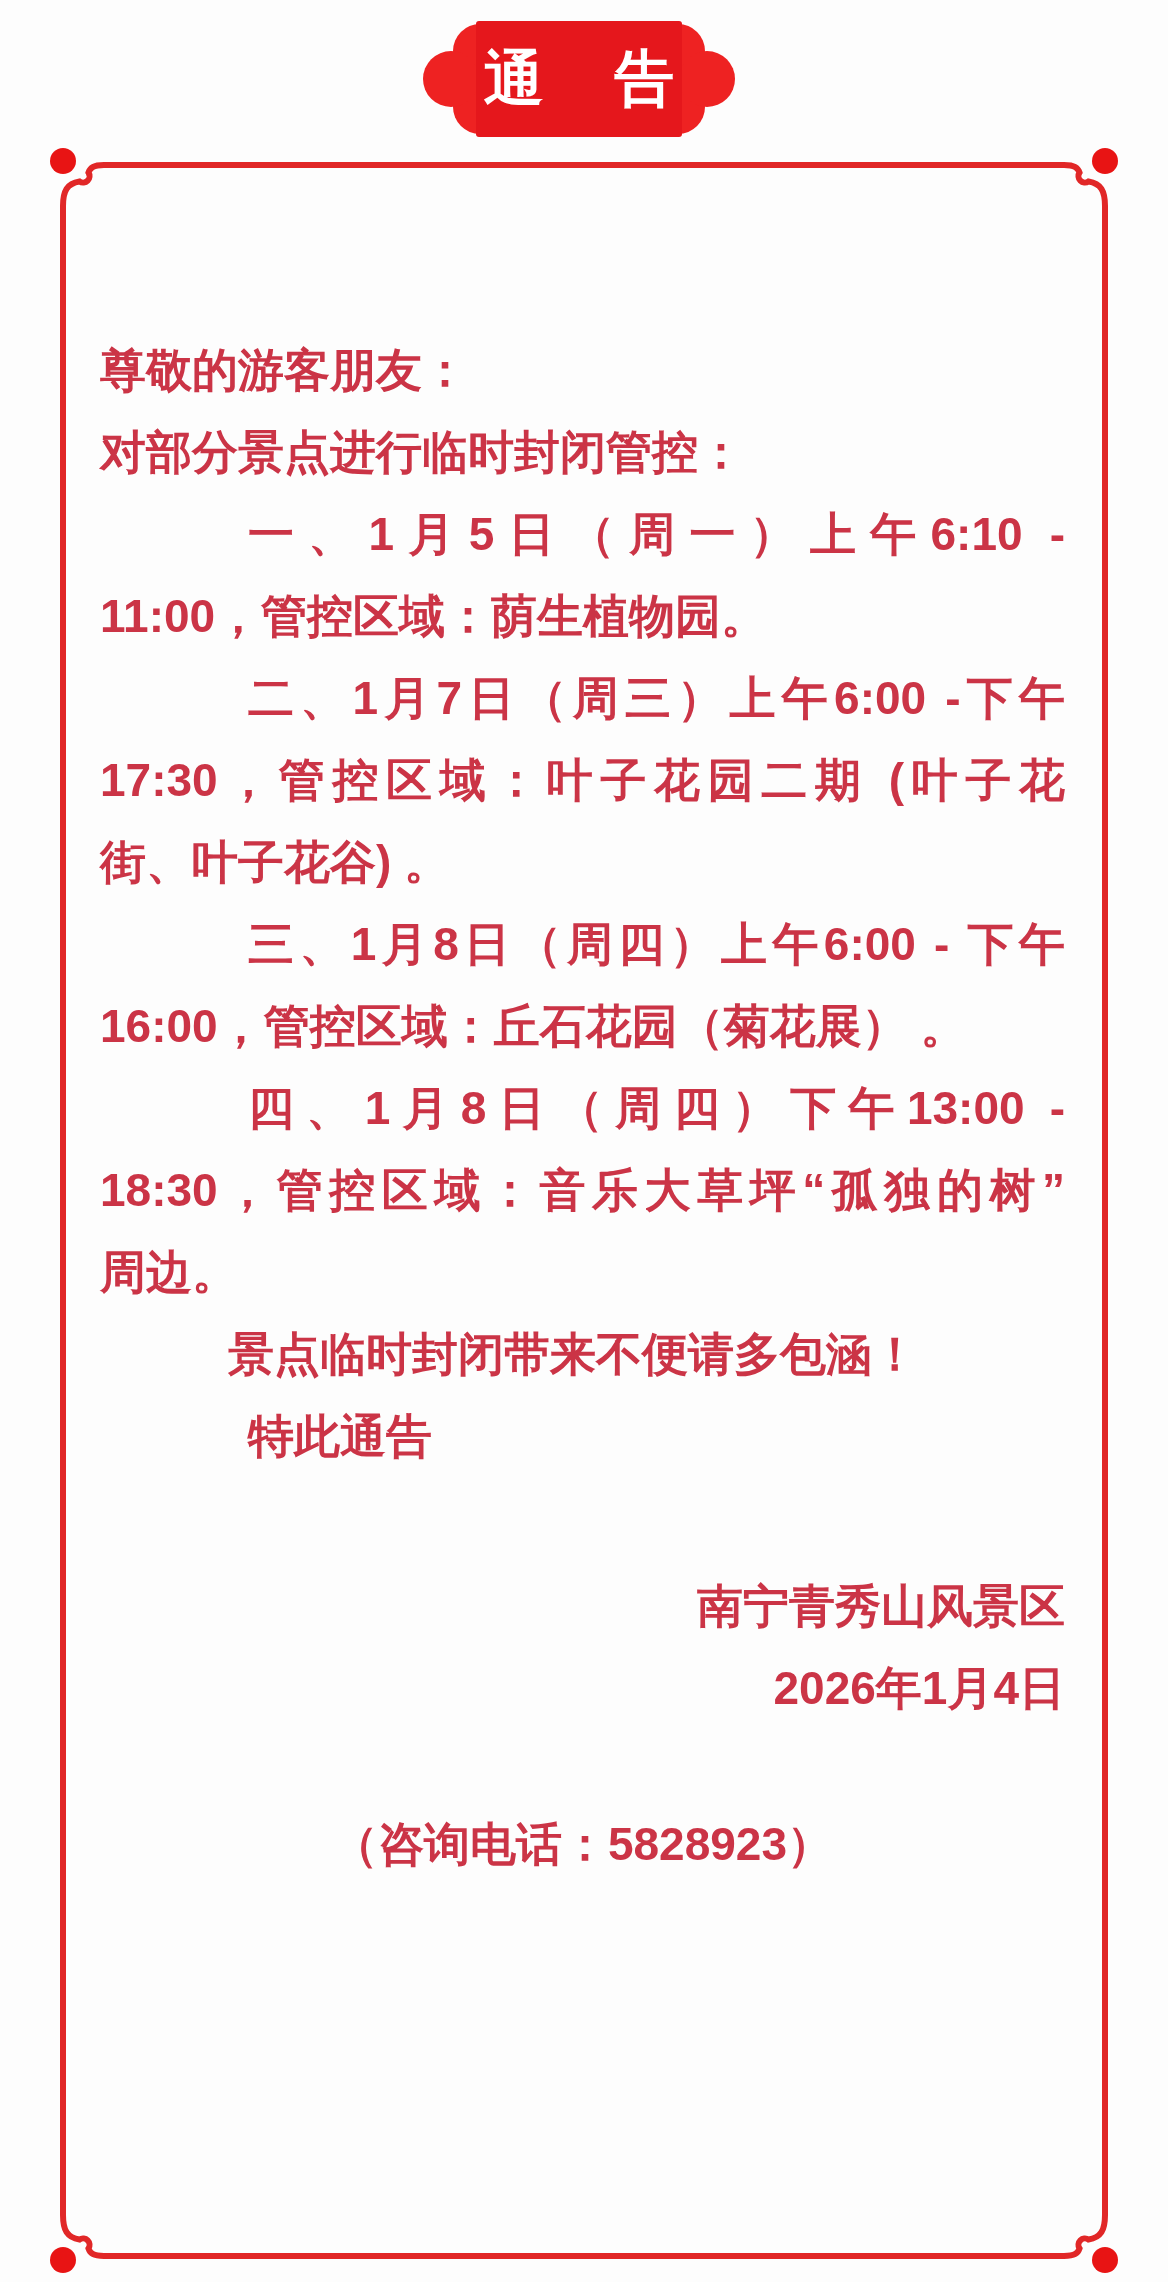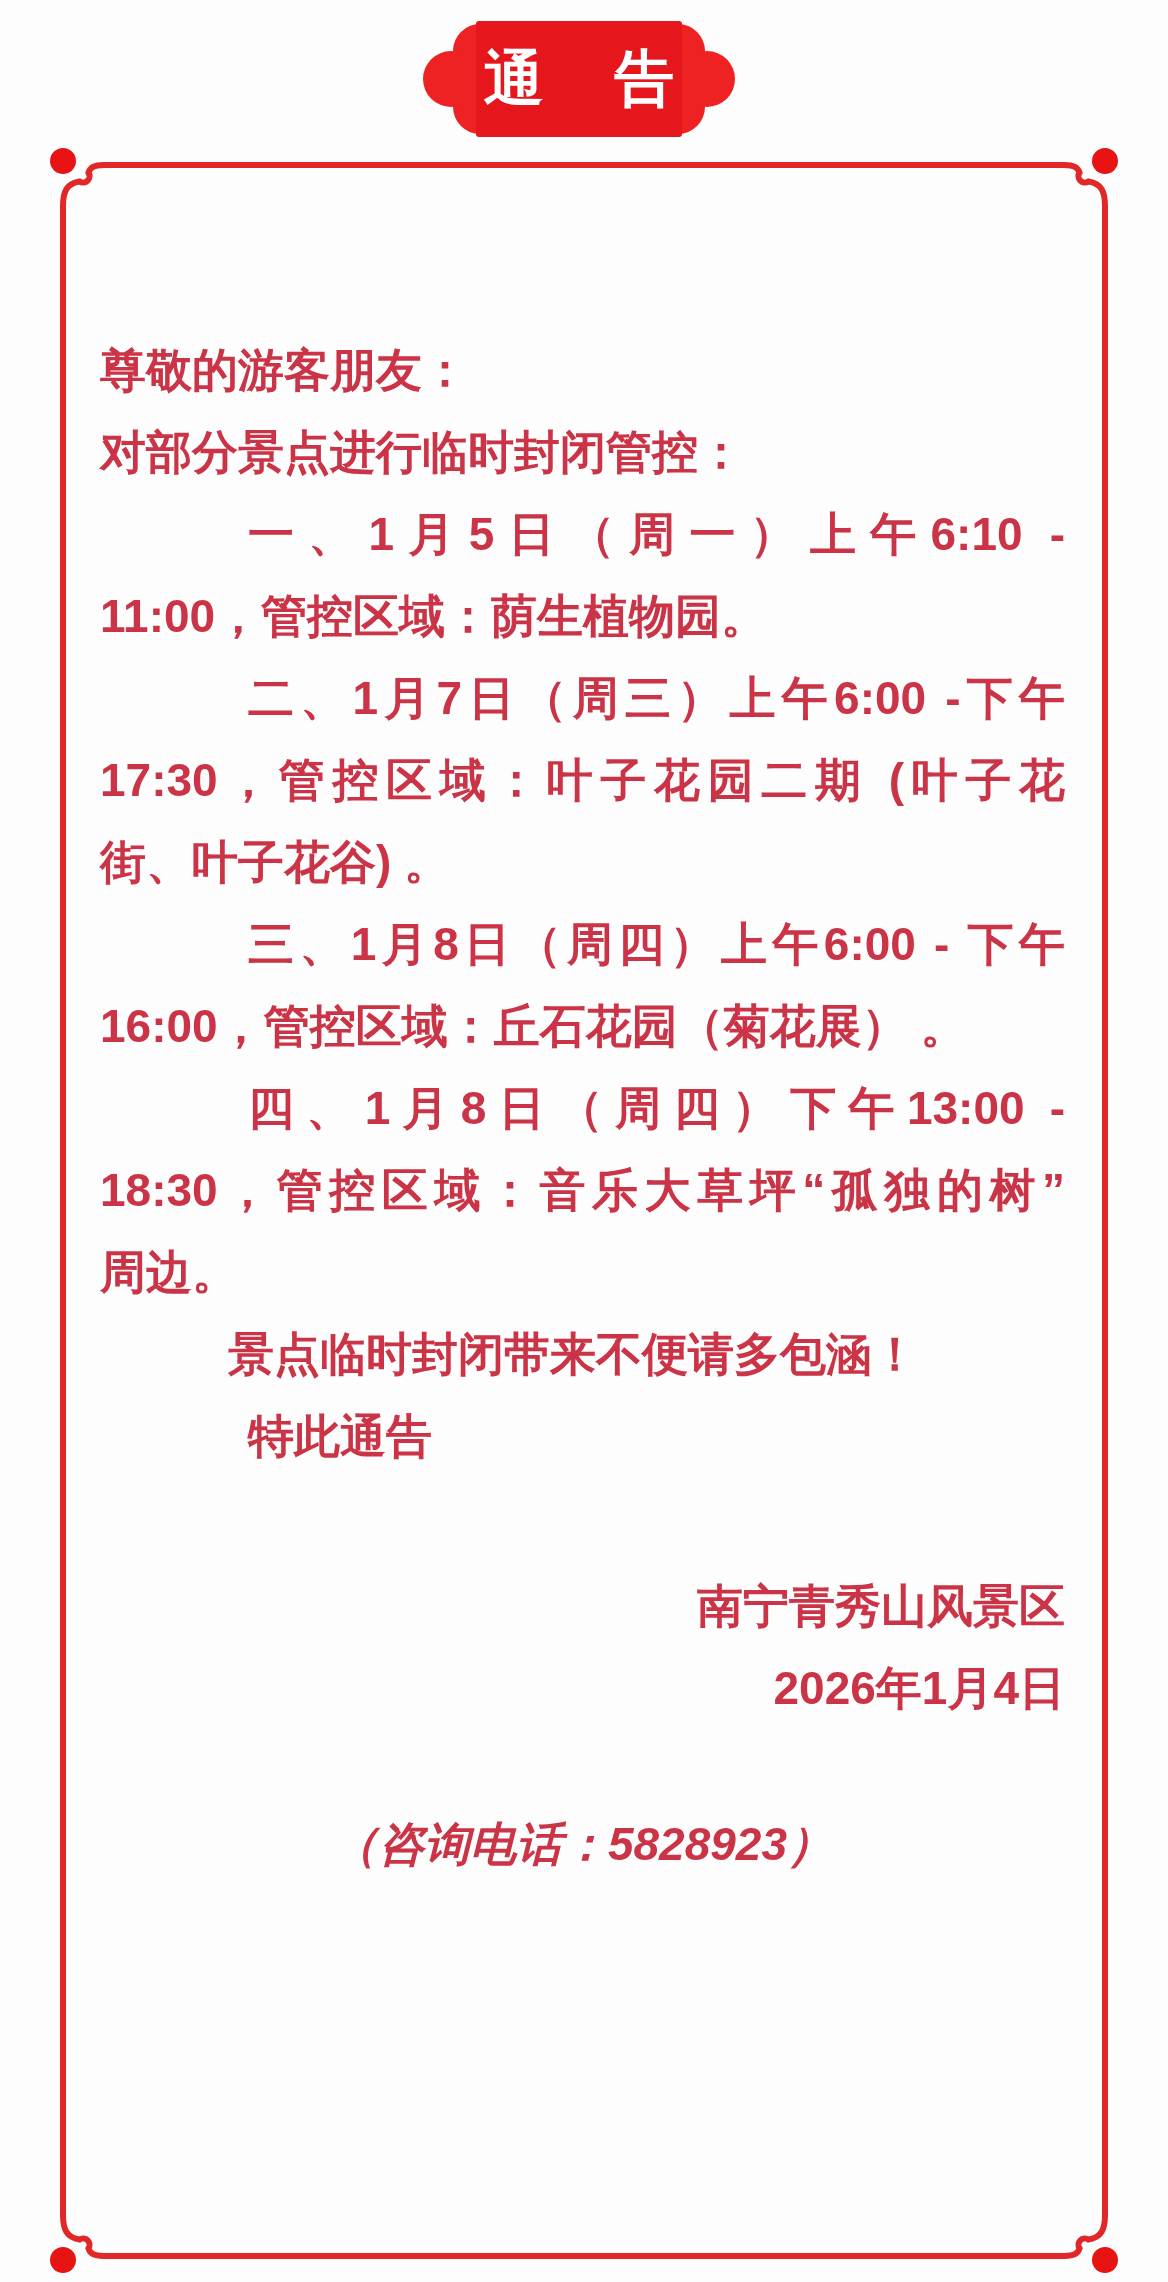--- a/index.html
+++ b/index.html
@@ -39,21 +39,21 @@
     color:var(--text-red);
     font-size:46px;font-weight:600;
   }
   .ln{line-height:82px;white-space:nowrap;}
   .j{white-space:normal;text-align:justify;text-align-last:justify;-moz-text-align-last:justify;}
   .ind2{padding-left:92px;}
   .ind28{padding-left:128px;}
   .ind3{padding-left:148px;}
   .sig{margin-top:88px;}
   .r{text-align:right;}
-  .phone{margin-top:74px;text-align:center;white-space:normal;font-style:italic;}
+  .phone{margin-top:74px;text-align:center;white-space:normal;}
 </style>
 </head>
 <body>
 
 <div class="page">
 
   <svg class="frame" width="1168" height="2282" viewBox="0 0 1168 2282">
     <g stroke="#e12727" stroke-width="6" fill="none">
       <path d="M104 165 H1064"></path>
       <path d="M104 2256 H1064"></path>

